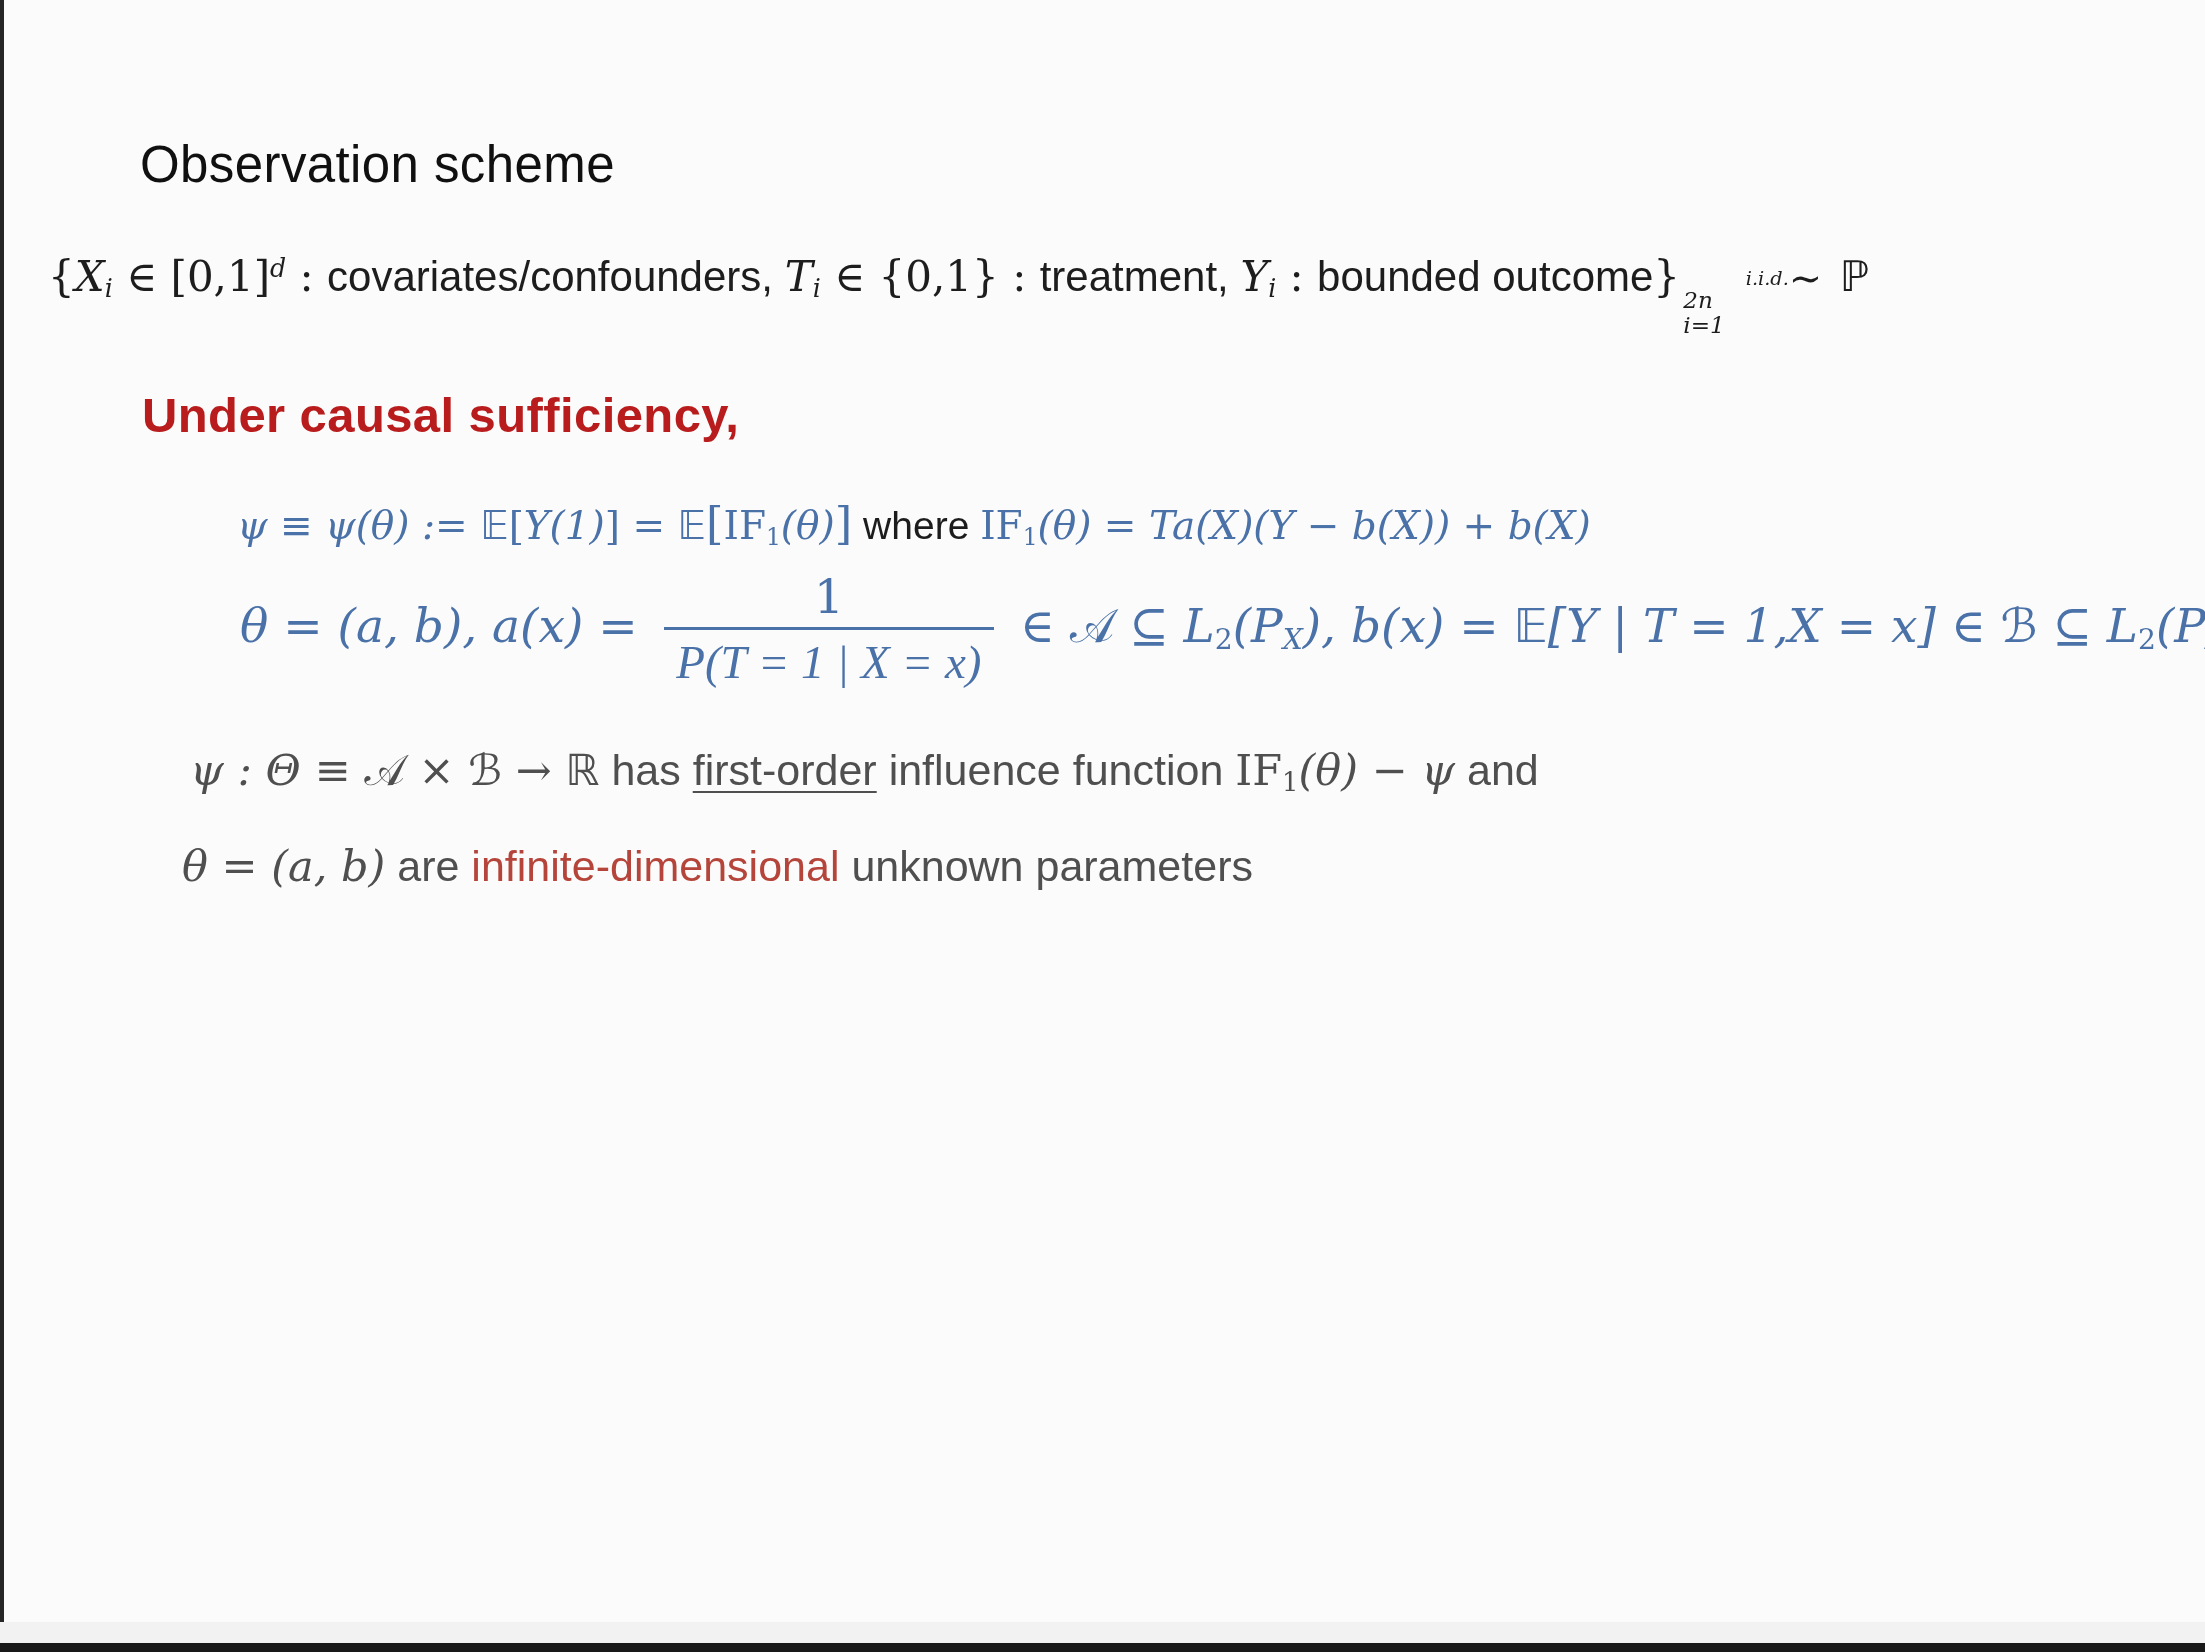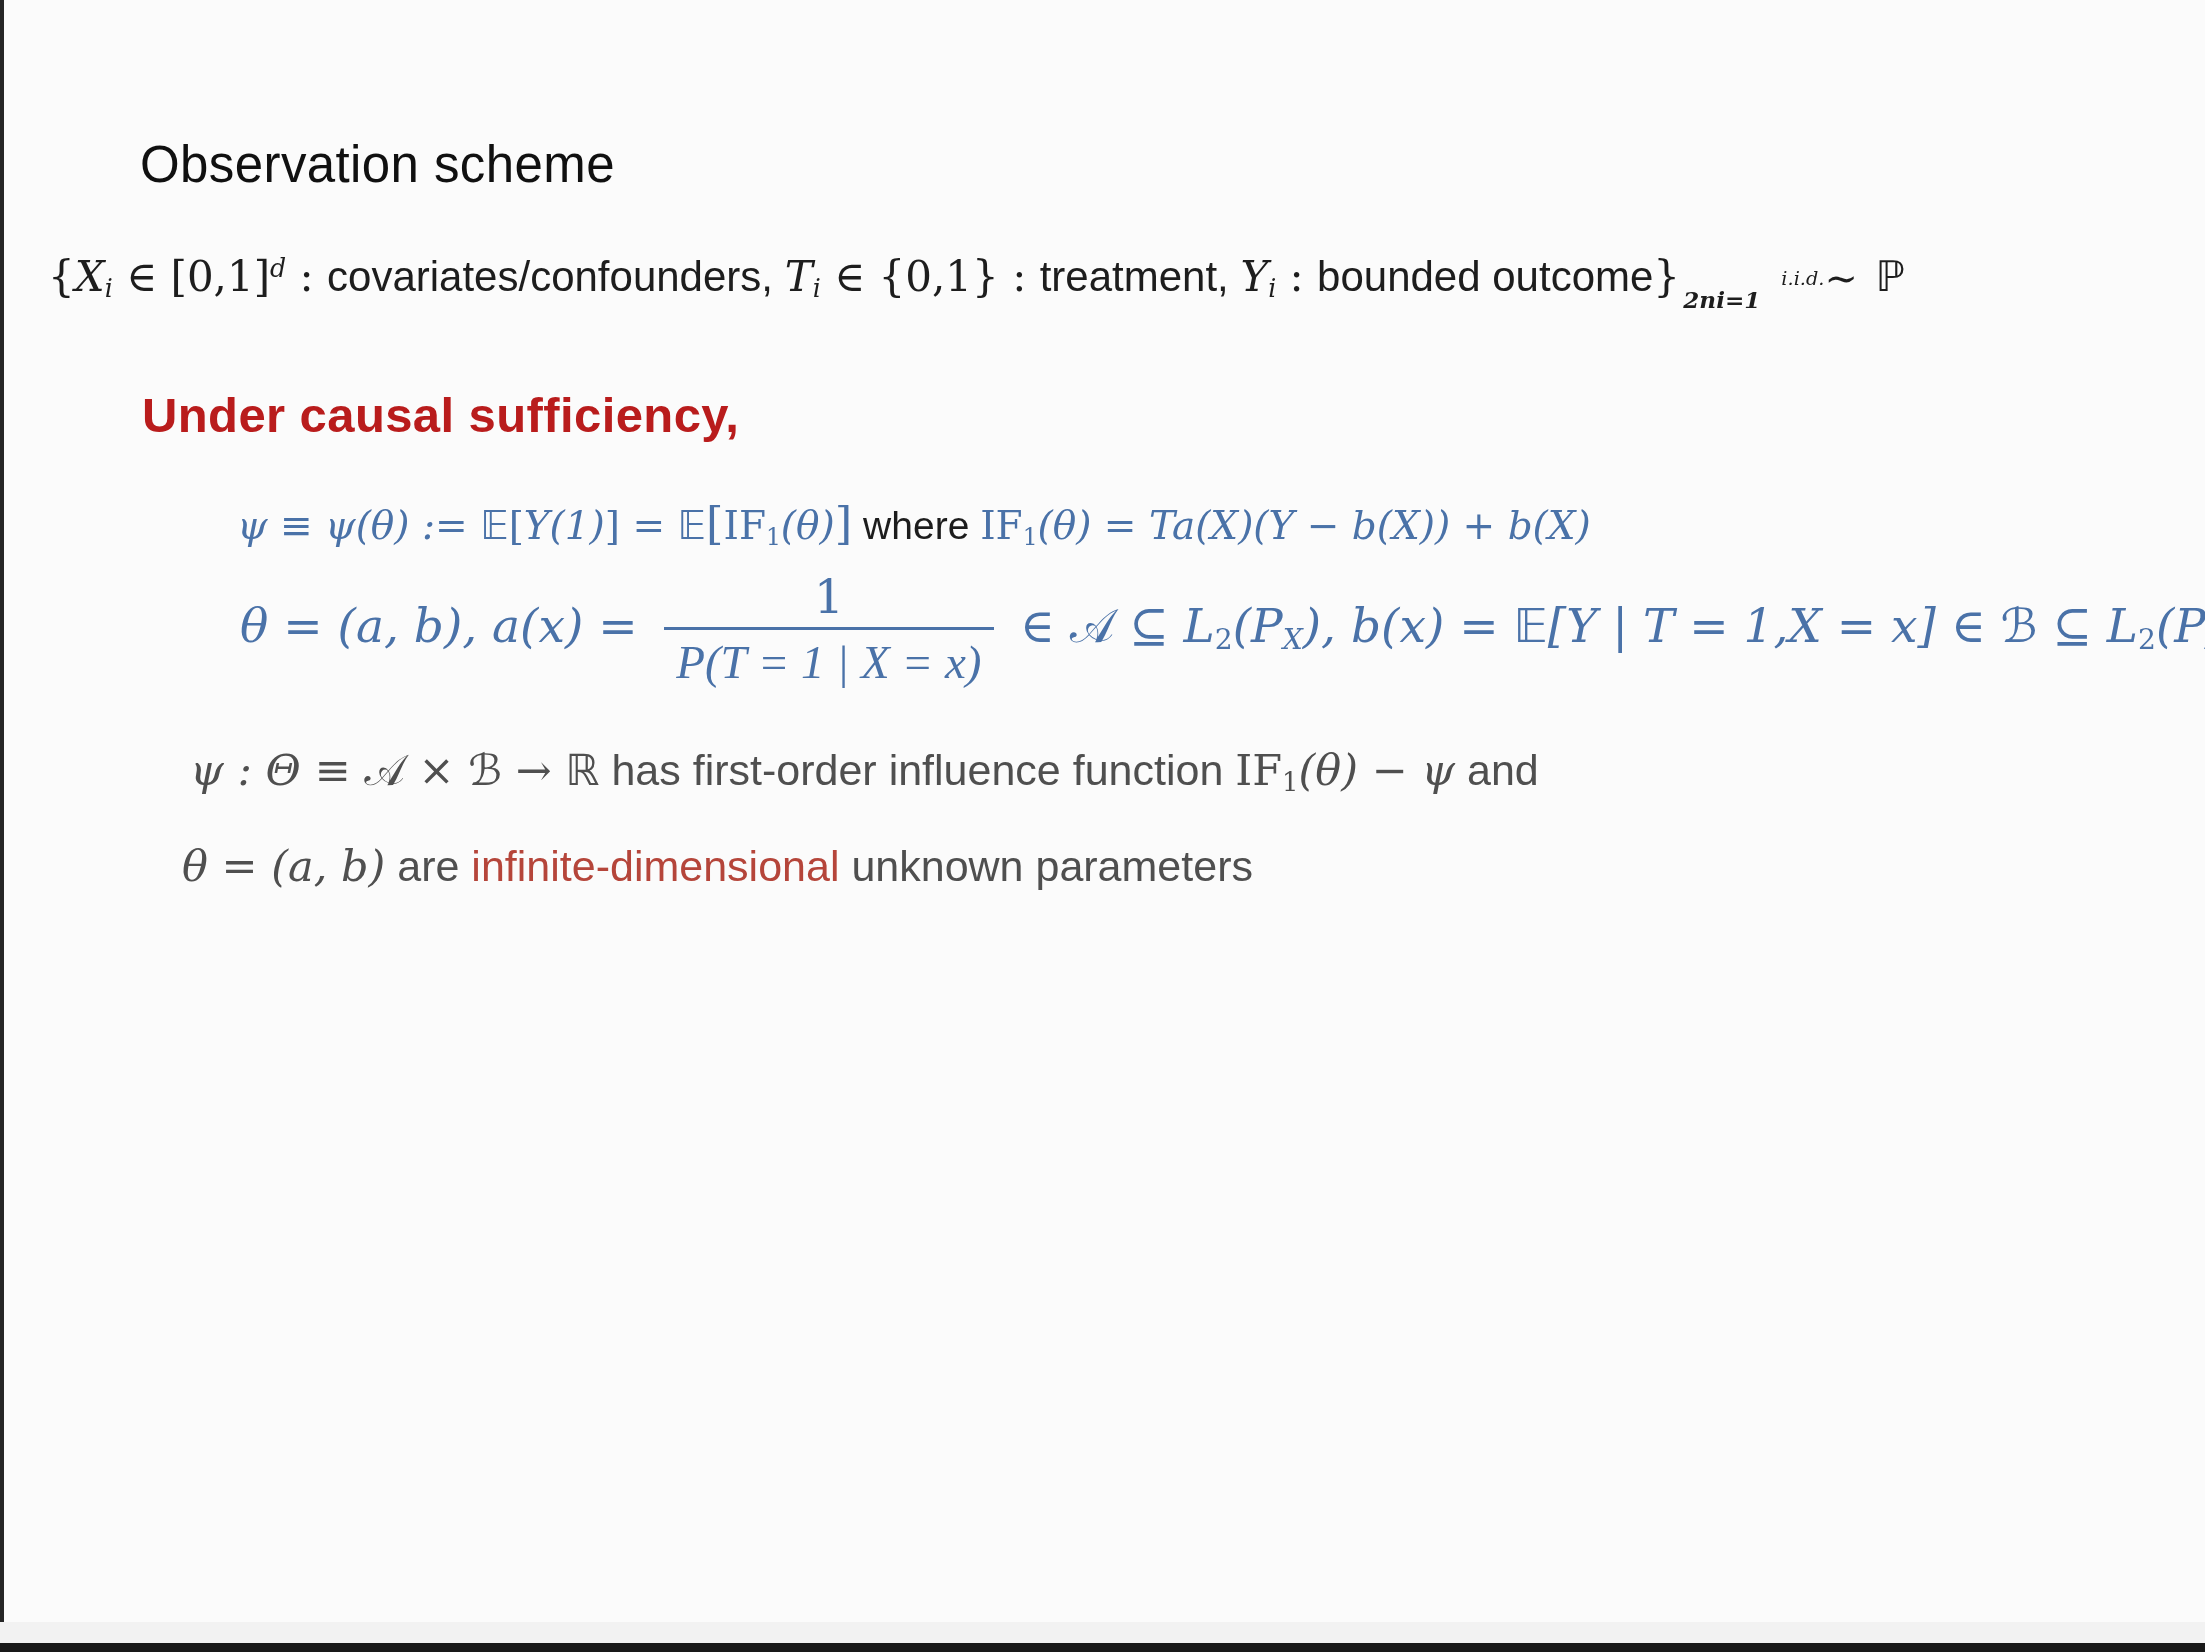--- a/index.html
+++ b/index.html
@@ -45,26 +45,26 @@
   .m{font-family:"DejaVu Serif",serif;font-style:italic;}
   .u{font-family:"DejaVu Serif",serif;font-style:normal;}
   .t{font-family:"Liberation Sans",sans-serif;font-style:normal;margin-top:43px;}
   .bb{font-family:"DejaVu Sans","DejaVu Serif",sans-serif;font-style:normal;}
   .scr{font-family:"DejaVu Sans","DejaVu Serif",serif;font-style:normal;}
   .sub{font-size:60%;vertical-align:-0.25em;}
   .sup{font-size:60%;vertical-align:0.55em;}
   .big{font-size:115%;}
   .black{color:#1c1c1c;}
   .red{color:var(--red);}
-  .ul{text-underline-offset:0.14em;text-decoration-thickness:2.4px;}
+  .ul{text-decoration:underline;text-underline-offset:0.14em;text-decoration-thickness:2.4px;}
 
   
   .stack{
-    display:inline-flex;flex-direction:row;align-items:flex-start;
-    font-size:55%;line-height:1.05;vertical-align:-0.75em;margin-left:3.2px;font-weight:bold;
+    display:inline-flex;flex-direction:column;align-items:flex-start;
+    font-size:55%;line-height:1.05;vertical-align:-0.75em;margin-left:3.2px;
   }
   
   .iid{
     display:inline-flex;flex-direction:row;align-items:center;
     line-height:.85;vertical-align:.15em;margin:0 17.5px 0 21px;
   }
   .iid .lbl{font-size:46%;}
   .iid .tld{font-size:95%;}
 
   

